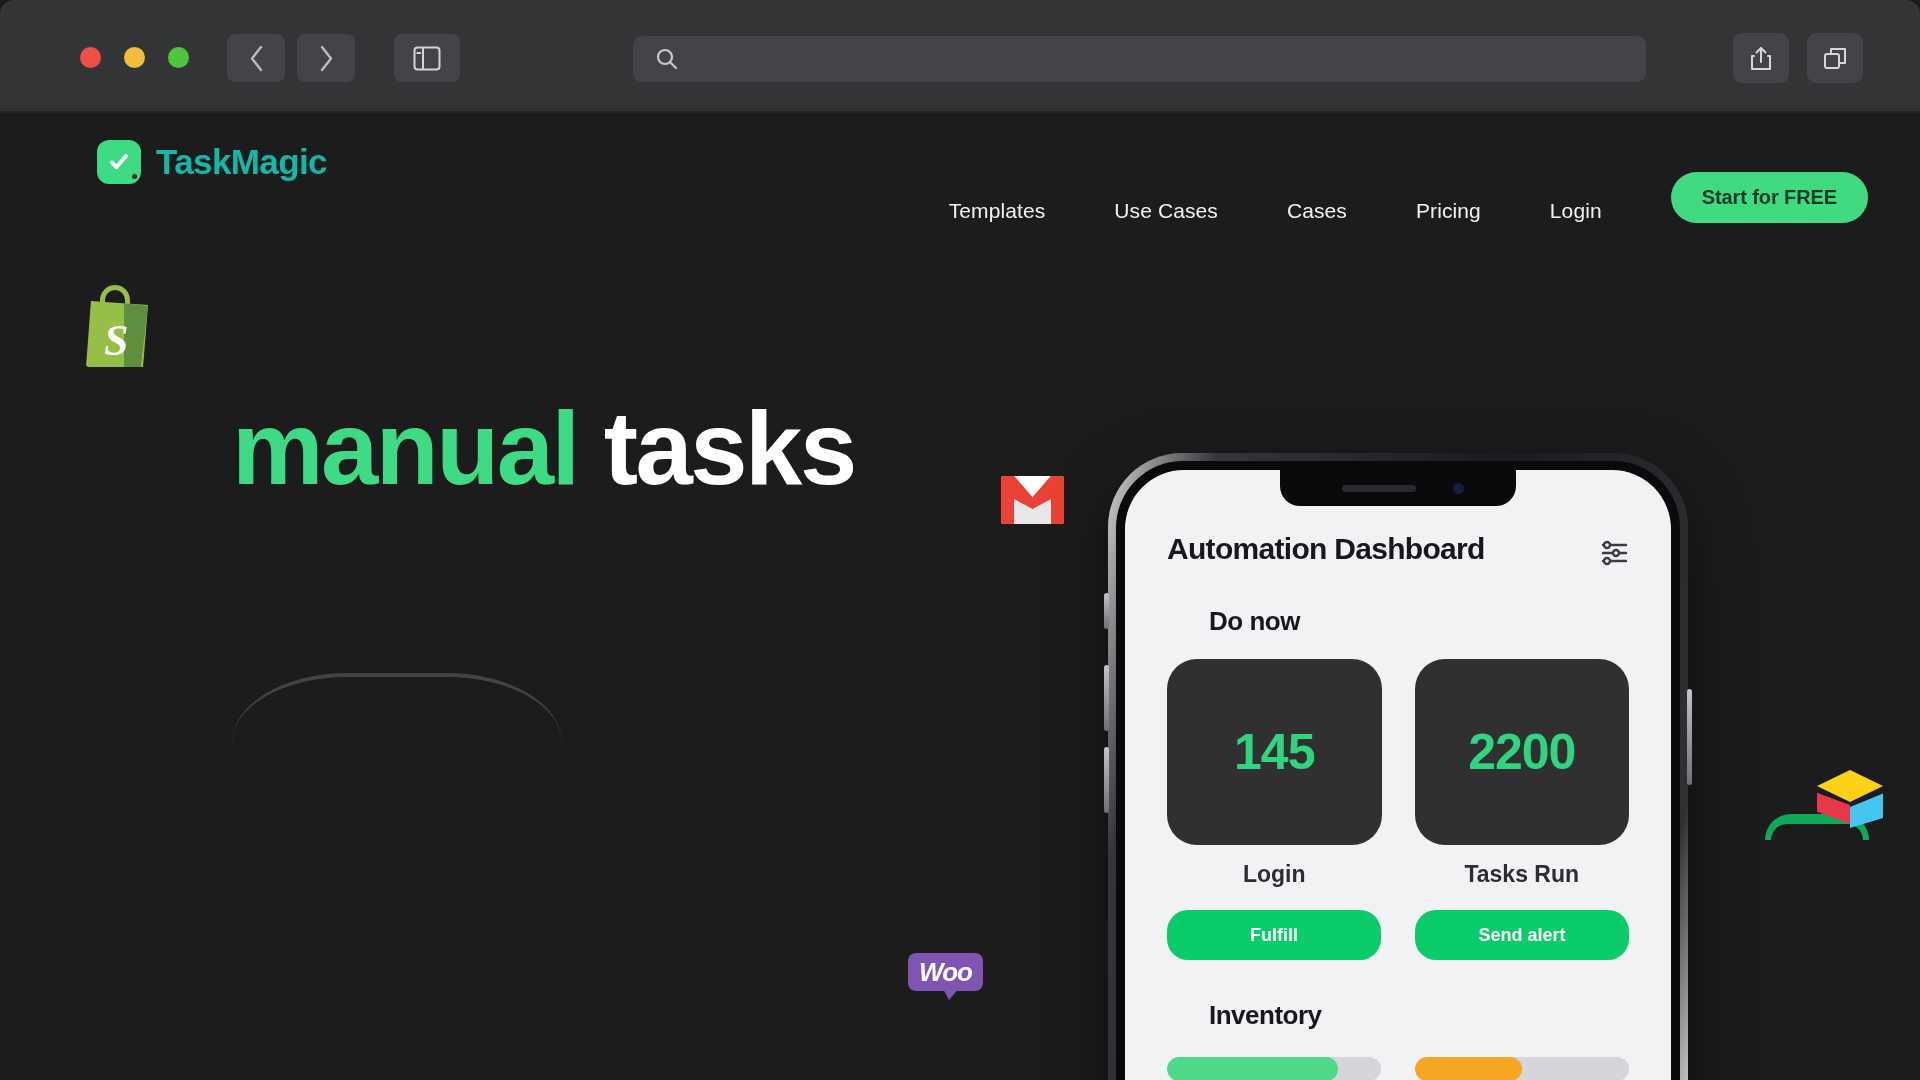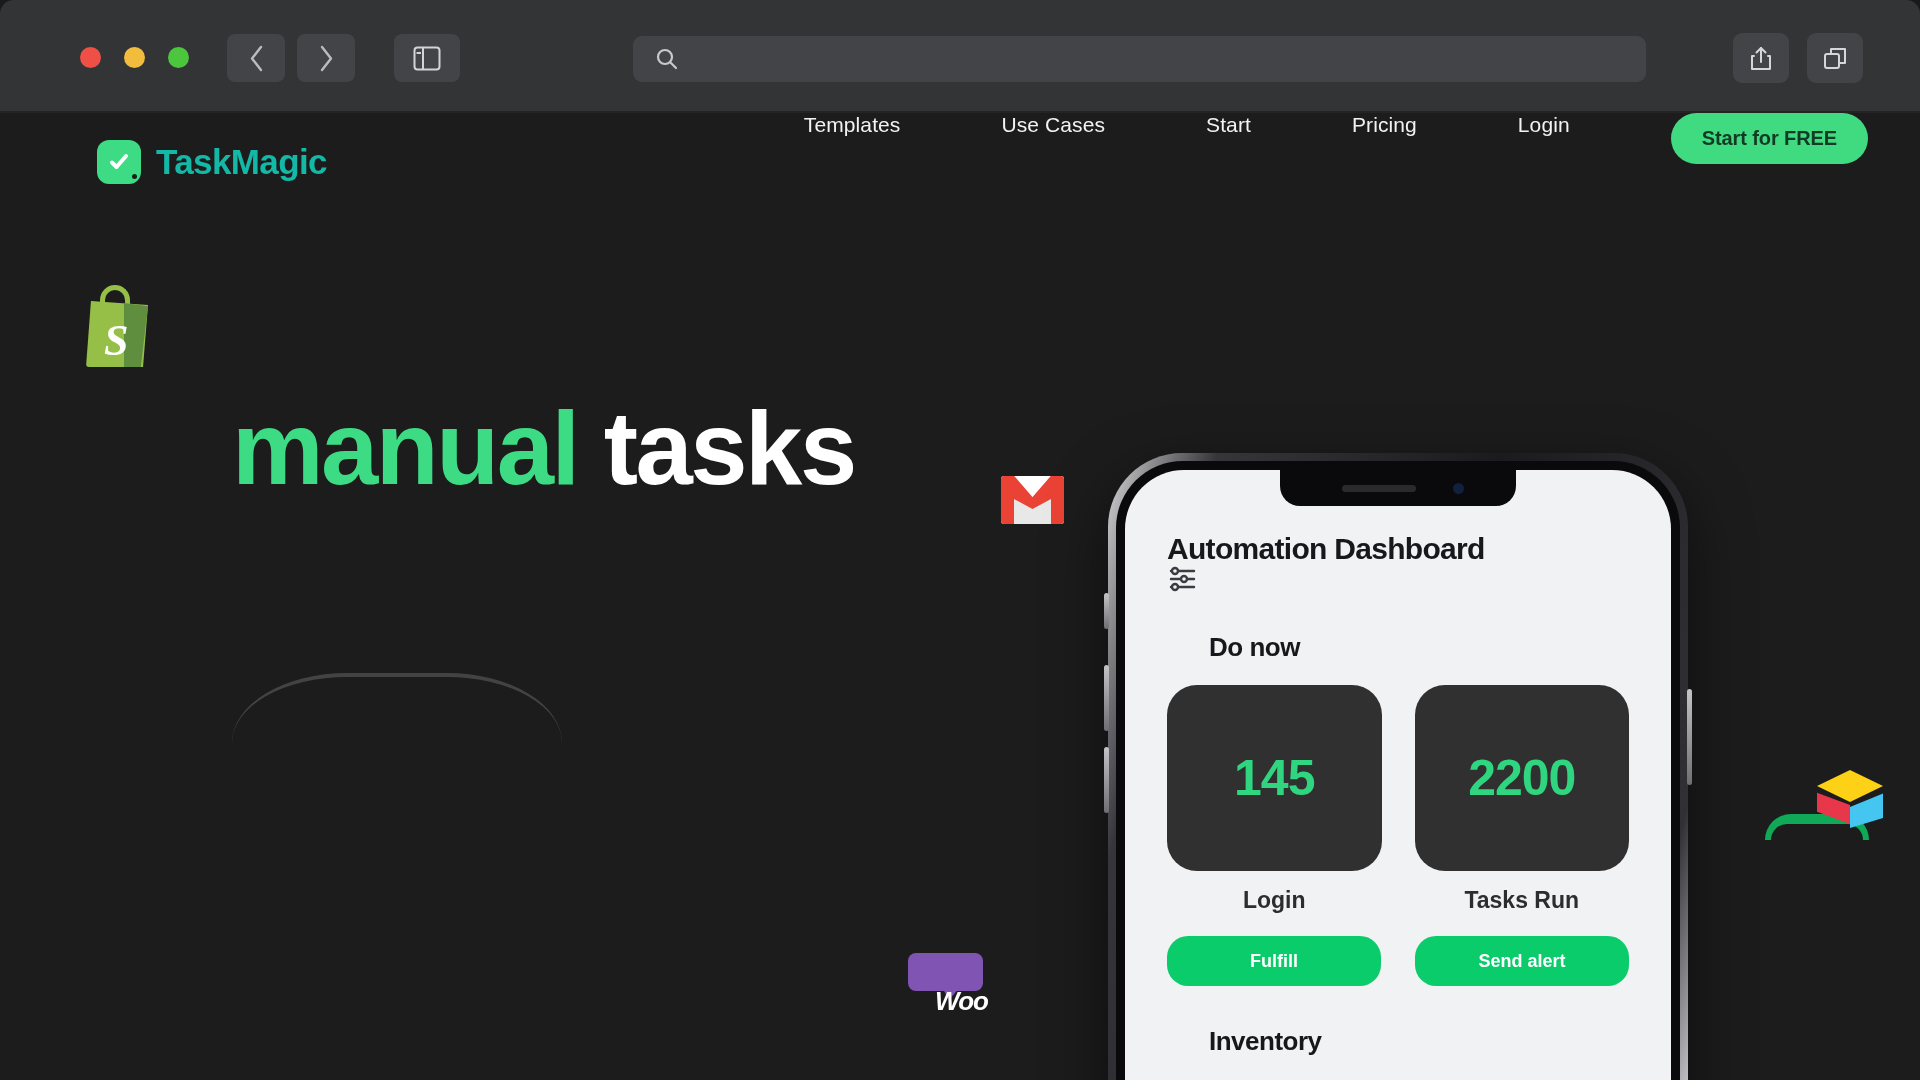--- a/index.html
+++ b/index.html
@@ -83,21 +83,21 @@
   .brand-mark svg { width:26px; height:26px; }
   .brand-mark svg path { stroke:#fff; stroke-width:4; fill:none; stroke-linecap:round; stroke-linejoin:round; }
   .brand-mark::after{
     content:""; position:absolute; right:4px; bottom:5px; width:5px; height:5px;
     border-radius:50%; background:#1c1c1c;
   }
   .brand-name {
     color:#14b8a6; font-size:35px; font-weight:bold; letter-spacing:-0.6px;
   }
 
-  .nav { position:absolute; right:0; top:0; height:110px; display:flex; align-items:flex-start;gap:32px; }
+  .nav { position:absolute; right:0; top:0; height:110px; display:flex; align-items:flex-end; }
   .nav-link {
     color:#f2f2f2; font-size:21px; margin-right:69px; white-space:nowrap;
     letter-spacing:0.1px;
   }
   .cta {
     margin-right:52px; background:#40da80; color:#123a24;
     font-size:20px; font-weight:bold; padding:14px 31px; border-radius:30px;
     white-space:nowrap; letter-spacing:-0.1px;
   }
 
@@ -153,22 +153,22 @@
   .woo .bubble {
     position:absolute; left:0; top:0; width:75px; height:38px;
     background:#7f54b3; border-radius:8px;
   }
   .woo .tail {
     position:absolute; left:34px; top:34px; width:0; height:0;
     border-left:7px solid transparent; border-right:11px solid transparent;
     border-top:13px solid #7f54b3;
   }
   .woo .txt {
-    position:absolute; left:16px; top:4px; width:75px; text-align:center;
-    color:#fff; font-size:26px; font-weight:bold; font-style:italic; letter-spacing:-1px;margin-top:29px;
+    position:absolute; left:0; top:4px; width:75px; text-align:center;
+    color:#fff; font-size:26px; font-weight:bold; font-style:italic; letter-spacing:-1px;
   }
 
   .cube { left:1765px; top:655px; width:132px; height:72px; }
   .cube .hill {
     position:absolute; left:0; bottom:0; width:104px; height:26px;
     background:#0fa958; border-radius:52px 52px 0 0;
   }
   .cube .hill::after{
     content:""; position:absolute; left:6px; bottom:0; width:92px; height:16px;
     background:#1c1c1c; border-radius:46px 46px 0 0;
@@ -212,21 +212,21 @@
     position:absolute; background:linear-gradient(180deg,#c4c4c8,#6e6e73);
     border-radius:3px;
   }
   .side-btn.mute  { left:-4px; top:140px;  width:5px; height:36px; }
   .side-btn.volup { left:-4px; top:212px;  width:5px; height:66px; }
   .side-btn.voldn { left:-4px; top:294px;  width:5px; height:66px; }
   .side-btn.power { right:-4px; top:236px; width:5px; height:96px; }
 
   
   .ui { position:absolute; left:0; top:0; width:100%; height:100%; padding:62px 42px 0 42px; }
-  .ui-head { display:flex; align-items:flex-start; justify-content:space-between;flex-direction:column; }
+  .ui-head { display:flex; align-items:flex-end; justify-content:space-between; }
   .ui-title { color:#16181c; font-size:30px; font-weight:bold; letter-spacing:-0.7px; }
   .sliders { width:30px; height:26px; }
   .sliders line { stroke:#3a3c41; stroke-width:2.4; stroke-linecap:round; }
   .sliders circle { fill:#f1f2f4; stroke:#3a3c41; stroke-width:2.4; }
 
   .ui-section { color:#16181c; font-size:26px; font-weight:bold; margin-top:40px; letter-spacing:-0.5px;margin-left:42px; }
 
   .stats { display:flex; gap:33px; margin-top:22px; }
   .stat { width:100%; }
   .stat-card {
@@ -307,21 +307,21 @@
           <svg viewBox="0 0 26 26">
               <path d="M6 13.5 L10.5 18 L20 7"></path>
             </svg>
         </div>
         <div class="brand-name">TaskMagic</div>
       </div>
 
       <div class="nav">
         <div class="nav-link">Templates</div>
         <div class="nav-link">Use Cases</div>
-        <div class="nav-link">Start</div>
+        <div class="nav-link">Cases</div>
         <div class="nav-link">Pricing</div>
         <div class="nav-link">Login</div>
         <div class="cta">Start for FREE</div>
       </div>
     </div>
 
     <div class="hero">
       <div class="headline">
         <div><span class="accent">manual</span> <span>tasks</span></div>
       </div>

